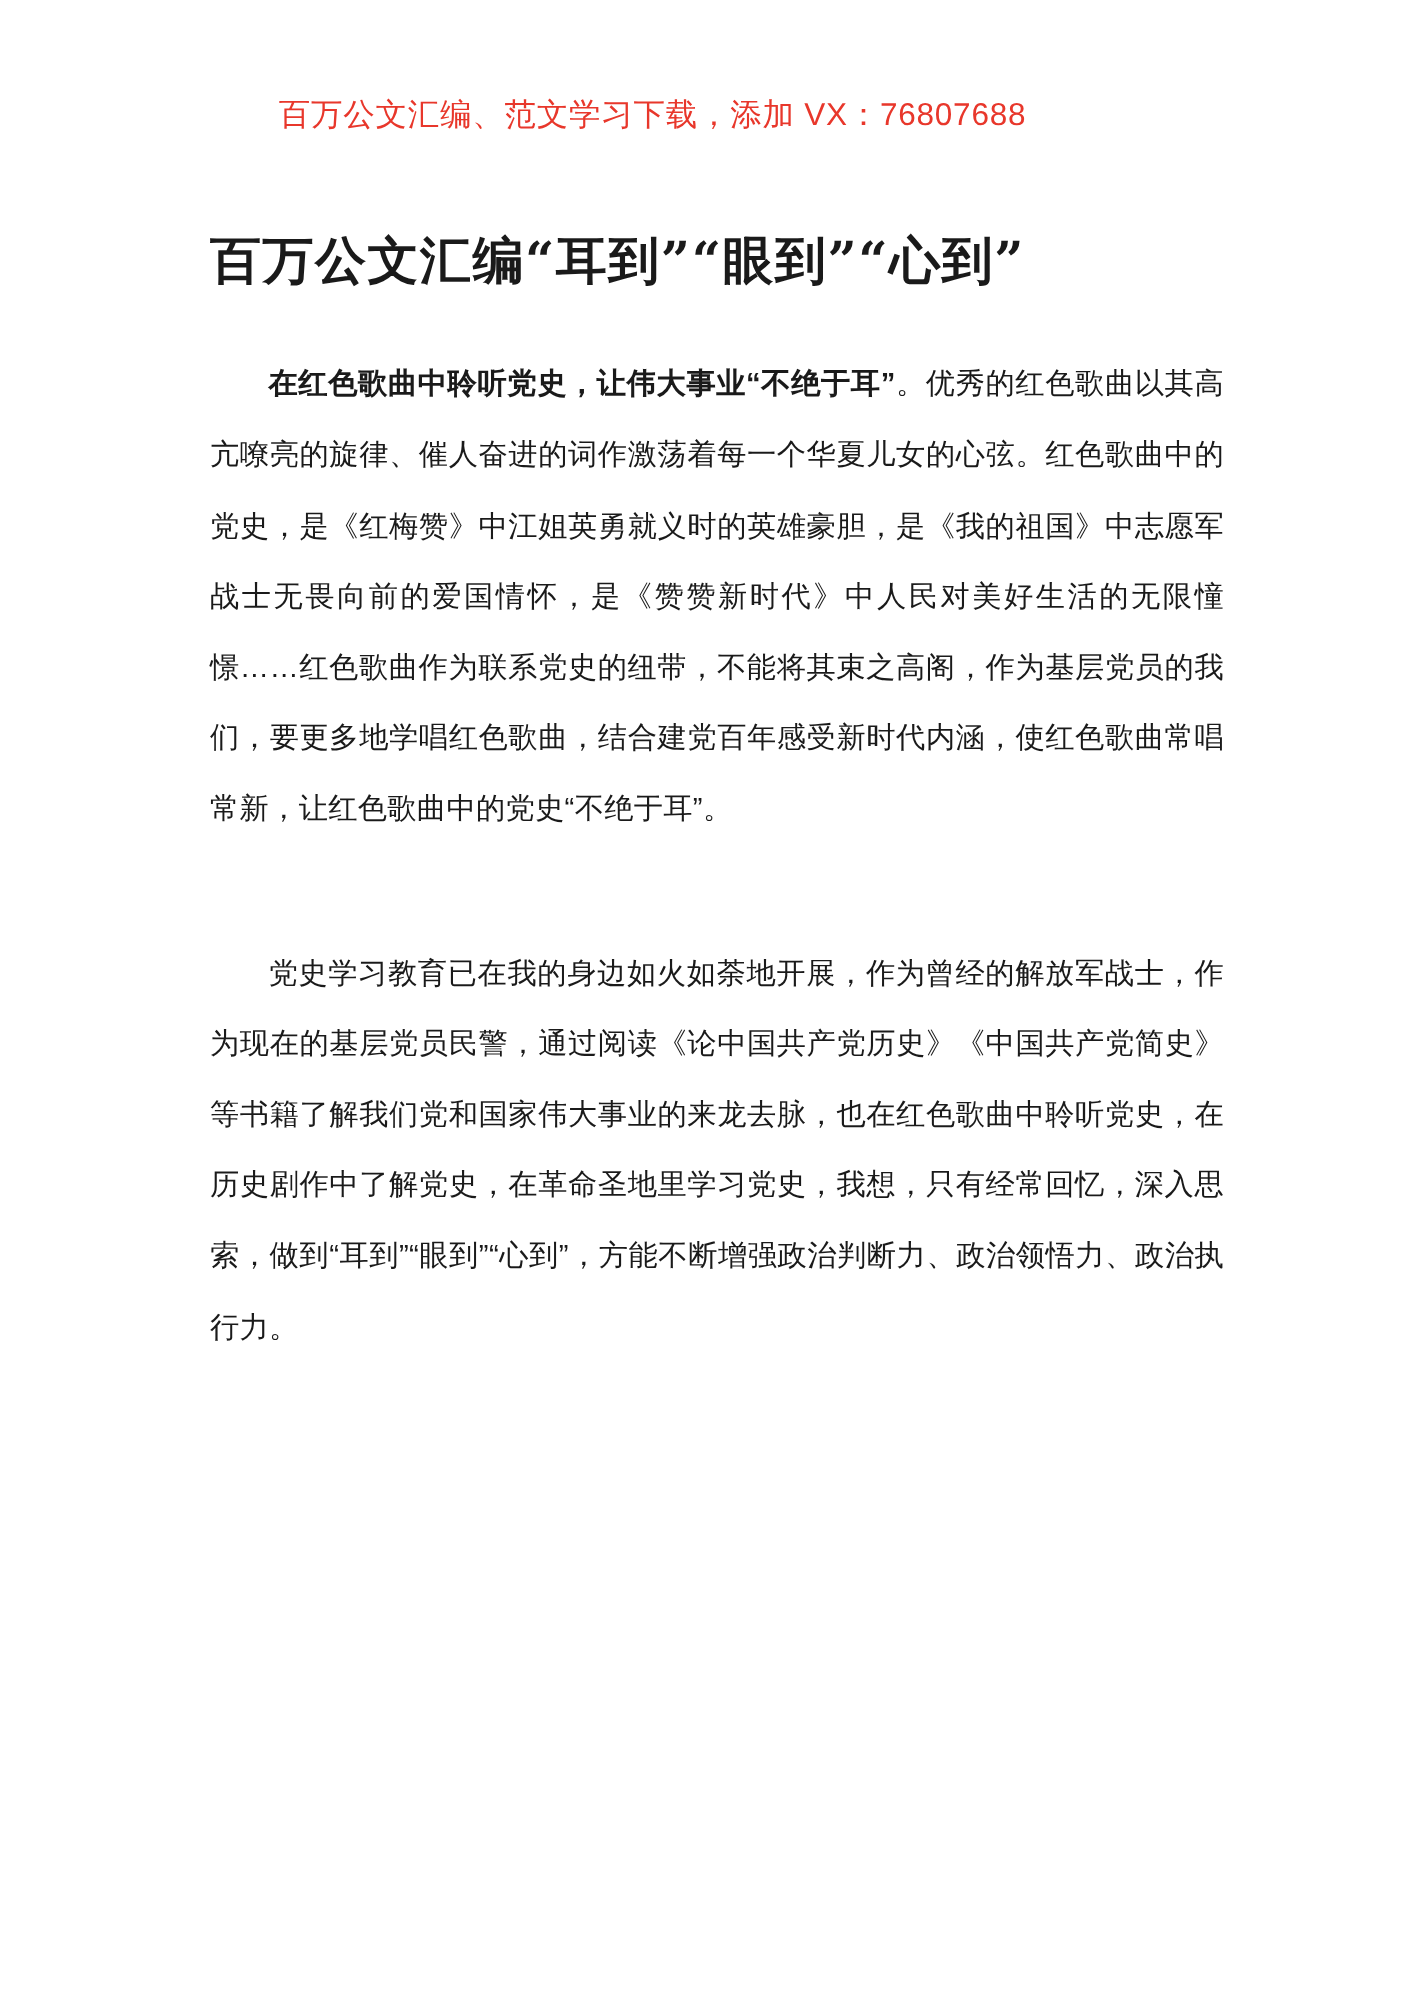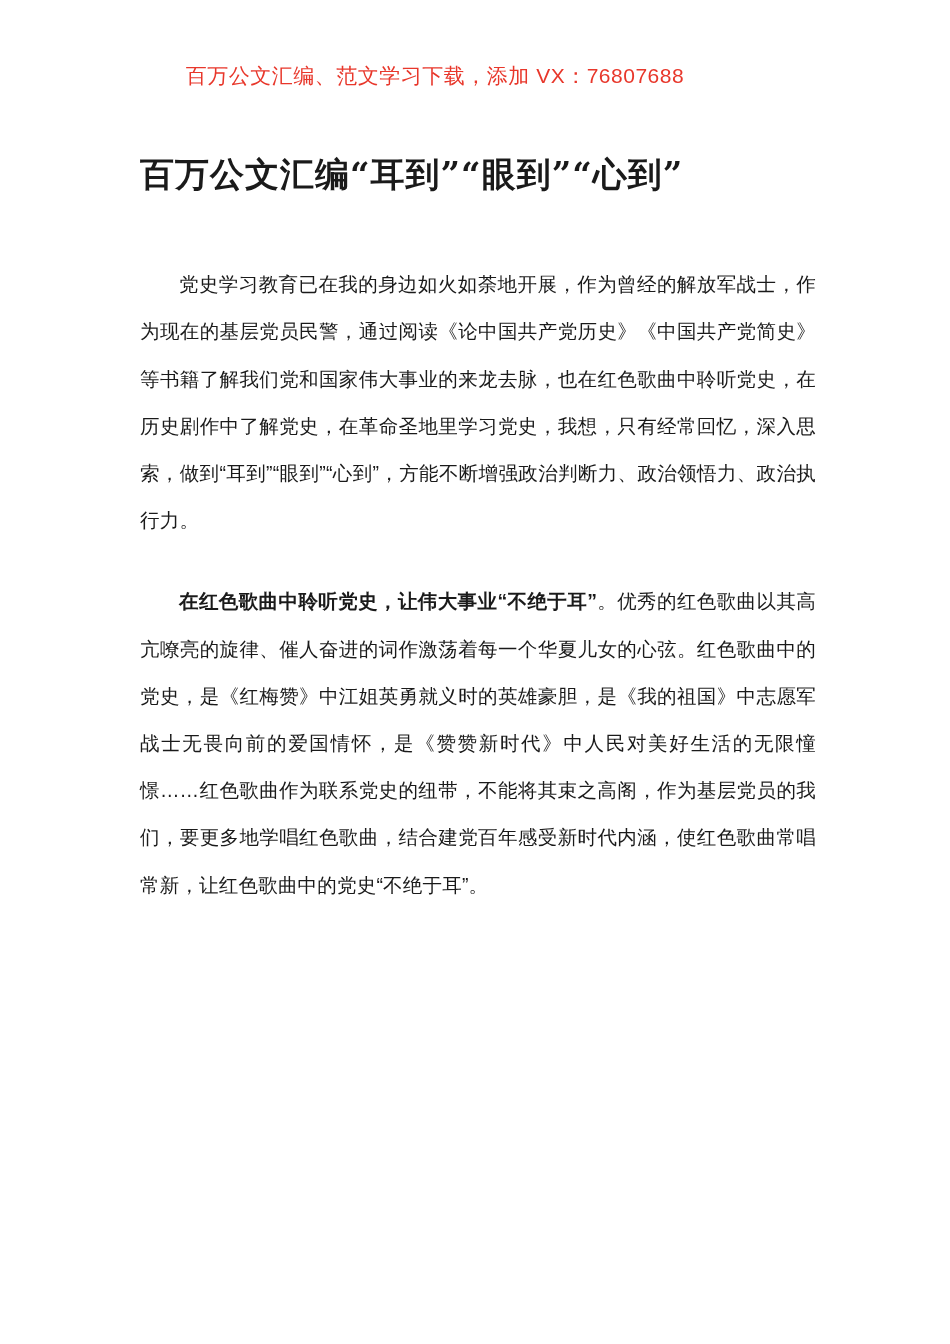--- a/index.html
+++ b/index.html
@@ -75,19 +75,19 @@
 <body>
 
 <div class="page">
 
   <div class="watermark">百万公文汇编、范文学习下载，添加 VX：76807688</div>
 
   <div class="doc-body">
 
     <h1 class="doc-title">百万公文汇编“耳到”“眼到”“心到”</h1>
 
+    <p class="para second"><b>在红色歌曲中聆听党史，让伟大事业“不绝于耳”</b><span>。优秀的红色歌曲以其高亢嘹亮的旋律、催人奋进的词作激荡着每一个华夏儿女的心弦。红色歌曲中的党史，是《红梅赞》中江姐英勇就义时的英雄豪胆，是《我的祖国》中志愿军战士无畏向前的爱国情怀，是《赞赞新时代》中人民对美好生活的无限憧憬……红色歌曲作为联系党史的纽带，不能将其束之高阁，作为基层党员的我们，要更多地学唱红色歌曲，结合建党百年感受新时代内涵，使红色歌曲常唱常新，让红色歌曲中的党史“不绝于耳”。</span></p>
+
     <p class="para first">党史学习教育已在我的身边如火如荼地开展，作为曾经的解放军战士，作为现在的基层党员民警，通过阅读《论中国共产党历史》《中国共产党简史》等书籍了解我们党和国家伟大事业的来龙去脉，也在红色歌曲中聆听党史，在历史剧作中了解党史，在革命圣地里学习党史，我想，只有经常回忆，深入思索，做到“耳到”“眼到”“心到”，方能不断增强政治判断力、政治领悟力、政治执行力。</p>
-
-    <p class="para second"><b>在红色歌曲中聆听党史，让伟大事业“不绝于耳”</b><span>。优秀的红色歌曲以其高亢嘹亮的旋律、催人奋进的词作激荡着每一个华夏儿女的心弦。红色歌曲中的党史，是《红梅赞》中江姐英勇就义时的英雄豪胆，是《我的祖国》中志愿军战士无畏向前的爱国情怀，是《赞赞新时代》中人民对美好生活的无限憧憬……红色歌曲作为联系党史的纽带，不能将其束之高阁，作为基层党员的我们，要更多地学唱红色歌曲，结合建党百年感受新时代内涵，使红色歌曲常唱常新，让红色歌曲中的党史“不绝于耳”。</span></p>
 
   </div>
 
 </div>
 
 </body></html>

